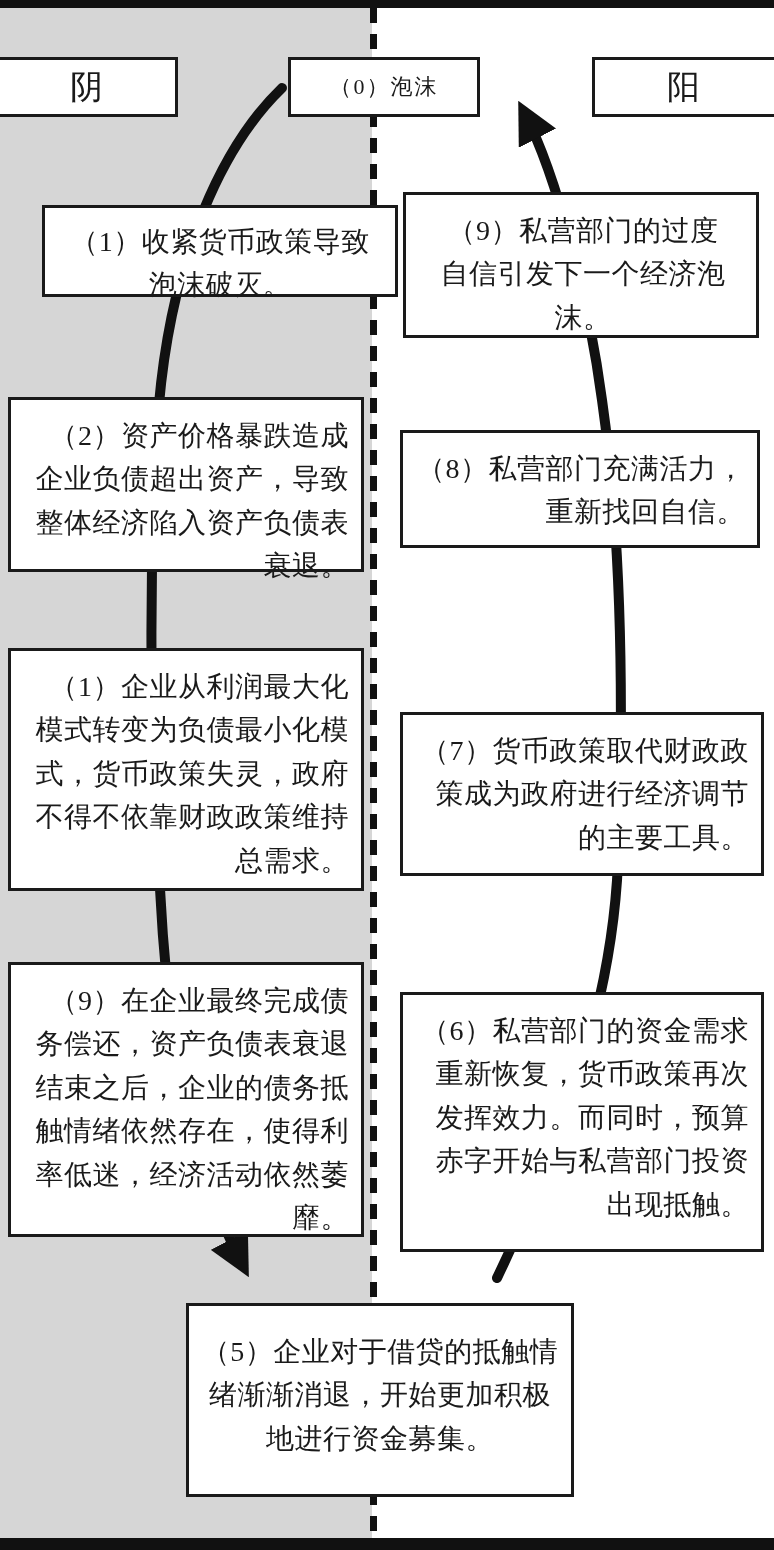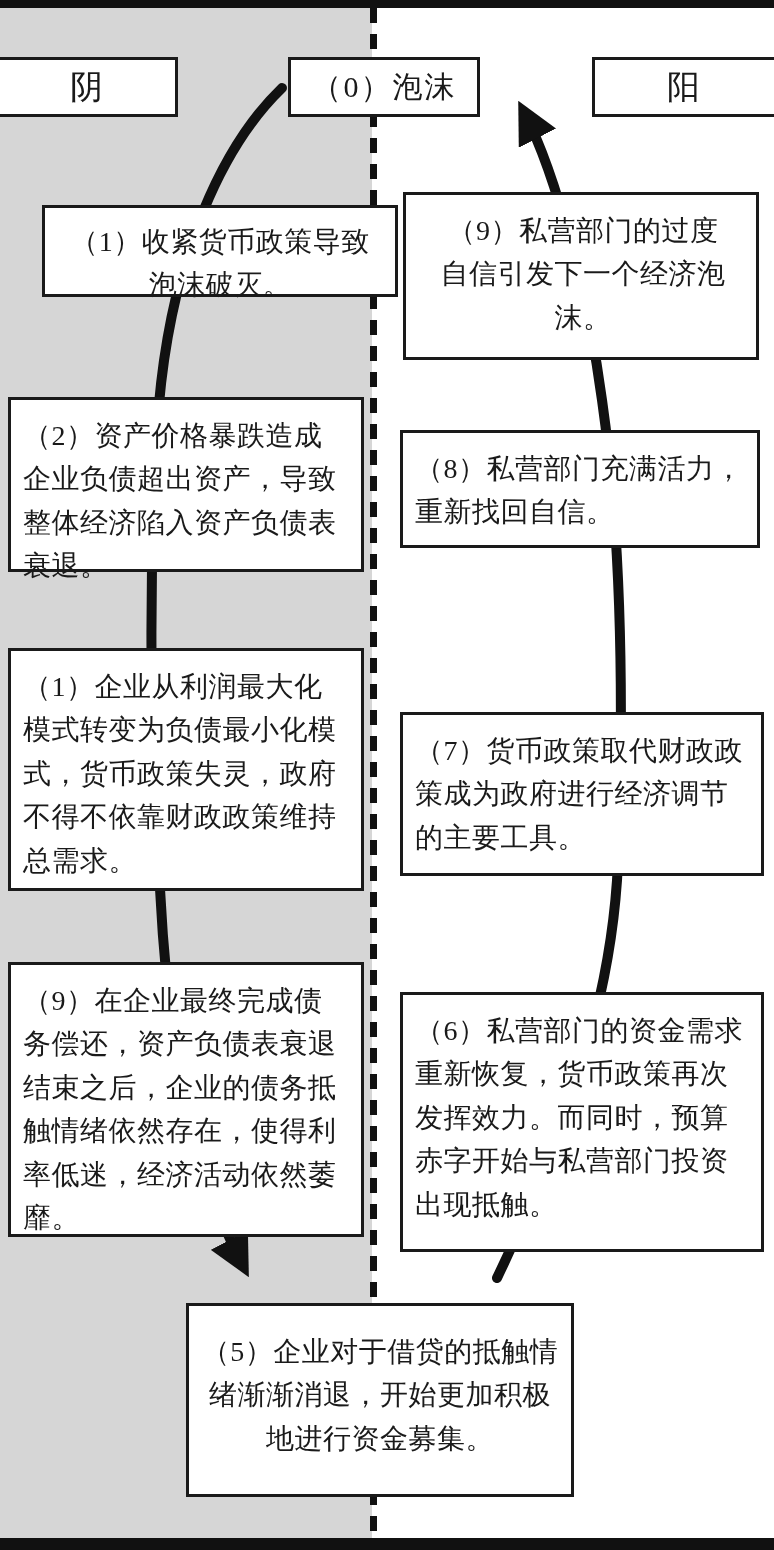--- a/index.html
+++ b/index.html
@@ -27,35 +27,35 @@
     position:absolute;box-sizing:border-box;
     background:#ffffff;border:3px solid #1a1a1a;
     z-index:2;
   }
   .hdr{
     display:flex;align-items:center;justify-content:center;
     font-size:33px;letter-spacing:2px;
   }
   .txt{
     font-size:28px;line-height:1.55;letter-spacing:0.5px;
-    padding:14px 12px;text-align:left;
+    padding:14px 12px;text-align:right;
   }
   .txt.center{text-align:center;}
   #box-yin{left:0;top:57px;width:178px;height:60px;border-left:none;}
-  #box-bubble{left:288px;top:57px;width:192px;height:60px;font-size:30px;}
+  #box-bubble{left:288px;top:57px;width:192px;height:60px;font-size:22px;}
   #box-yang{left:592px;top:57px;width:182px;height:60px;border-right:none;}
   #box-n1{left:8px;top:205px;width:356px;height:92px;padding-top:12px;margin-left:34px;}
   #box-n2{left:8px;top:397px;width:356px;height:175px;}
   #box-n3{left:8px;top:648px;width:356px;height:243px;}
   #box-n4{left:8px;top:962px;width:356px;height:275px;}
   #box-n5{left:186px;top:1303px;width:388px;height:194px;padding-top:24px;}
   #box-n6{left:400px;top:992px;width:364px;height:260px;}
   #box-n7{left:400px;top:712px;width:364px;height:164px;}
   #box-n8{left:400px;top:430px;width:360px;height:118px;}
-  #box-n9{left:403px;top:192px;width:356px;height:168px;padding-left:32px;padding-right:28px;}
+  #box-n9{left:403px;top:192px;width:356px;height:146px;padding-left:32px;padding-right:28px;}
 </style>
 </head>
 <body>
 
 <div id="stage">
 
   <div id="yin-panel"></div>
   <div id="center-dashed"></div>
   <div id="top-bar" class="edge-bar"></div>
   <div id="bottom-bar" class="edge-bar"></div>

